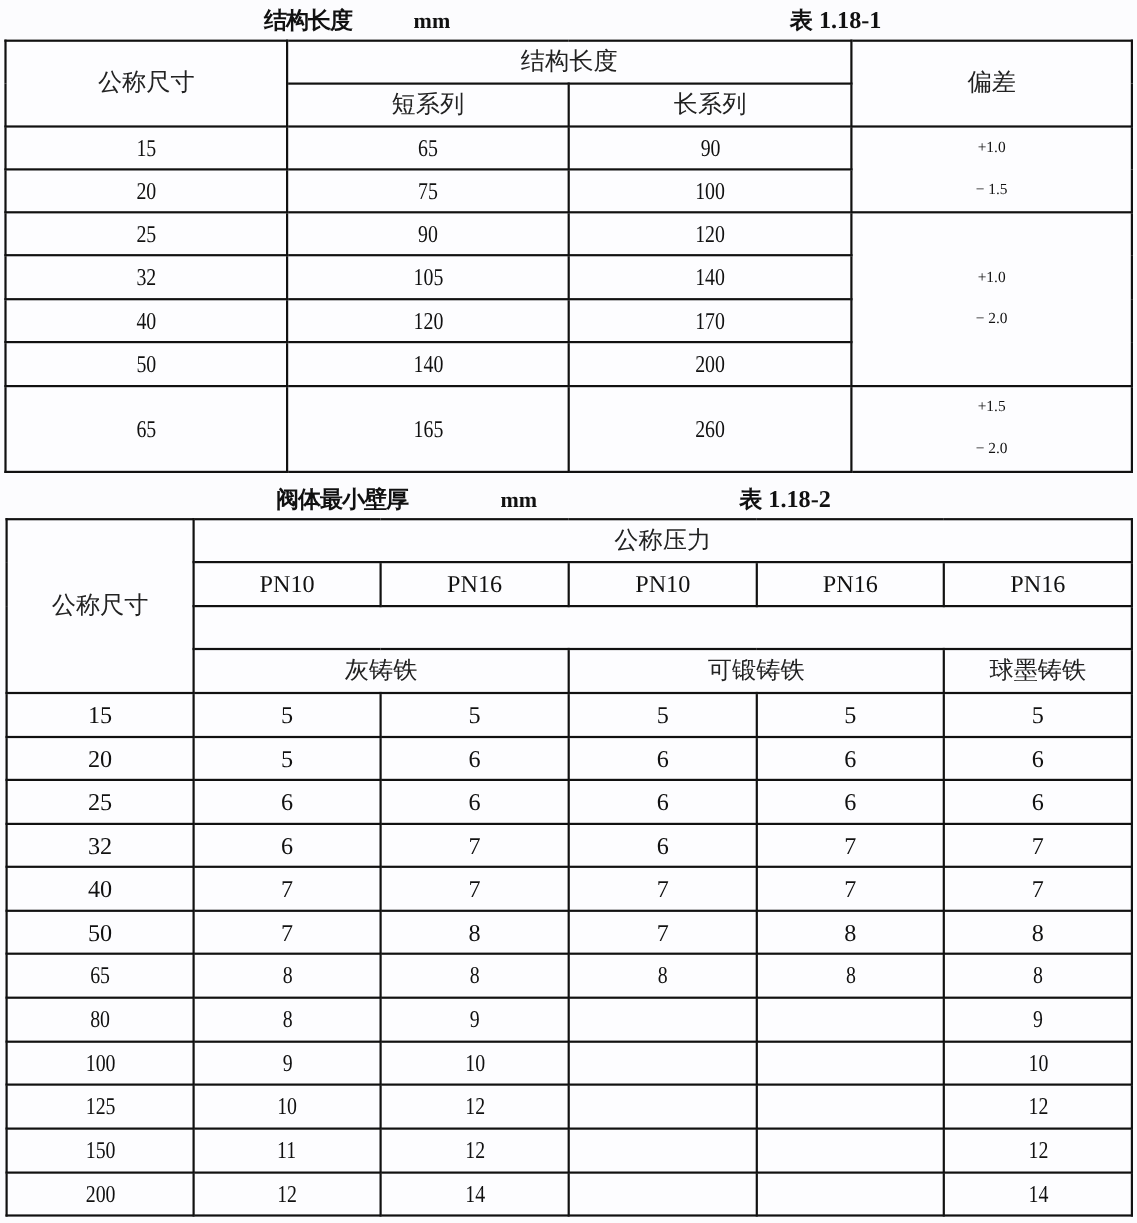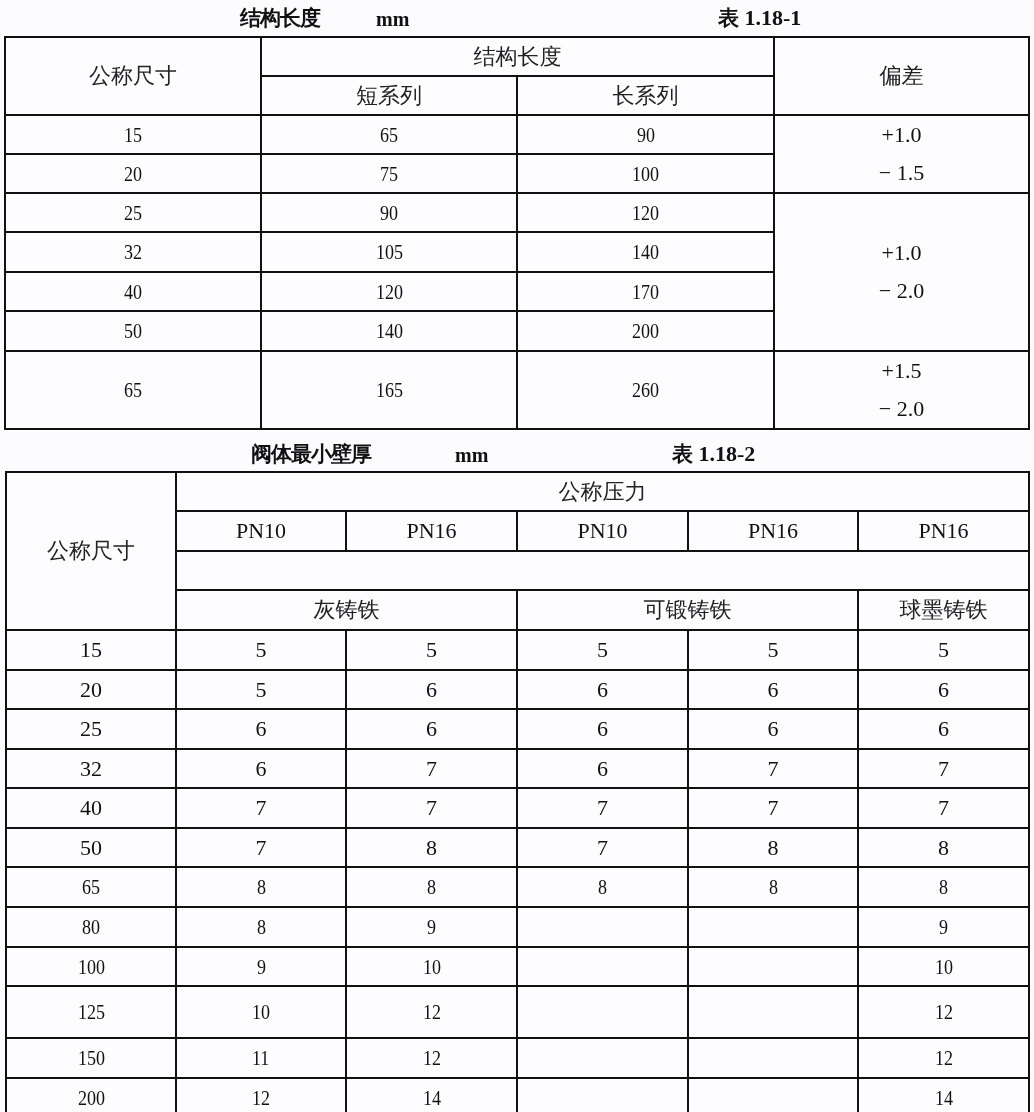--- a/index.html
+++ b/index.html
@@ -17,21 +17,21 @@
   .caption .cap-num { font-family: "Liberation Serif", serif; font-size: 22px; }
   .caption .cap-num b { font-family: "DejaVu Sans", sans-serif; font-size: 21px; }
 
   table { position: absolute; border-collapse: collapse; table-layout: fixed; background: #fdfdff; }
   td {
     border: 2px solid #111; text-align: center; vertical-align: middle; padding: 0;
     font-size: 22px; line-height: 1;
   }
   .zh { font-family: "DejaVu Sans", sans-serif; font-size: 22px; color: #222; }
   .num-cond { display: inline-block; transform: scaleX(0.82); }
-  .dev { line-height: 38px; font-size: 22px; }
+  .dev { line-height: 38px; font-size: 14px; }
   .dev div { height: 38px; }
 </style>
 </head>
 <body>
 
 <div class="caption" style="top:2px;">
   <span class="cap-title" style="left:240px;">结构长度</span>
   <span class="cap-unit" style="left:376px; top:6px;">mm</span>
   <span class="cap-num" style="left:718px;">
     <b>表</b>
@@ -218,21 +218,21 @@
     <td><span class="num-cond">9</span></td>
   </tr>
   <tr style="height:39px;">
     <td><span class="num-cond">100</span></td>
     <td><span class="num-cond">9</span></td>
     <td><span class="num-cond">10</span></td>
     <td><span class="num-cond"></span></td>
     <td><span class="num-cond"></span></td>
     <td><span class="num-cond">10</span></td>
   </tr>
-  <tr style="height:52px;">
+  <tr style="height:40px;">
     <td><span class="num-cond">125</span></td>
     <td><span class="num-cond">10</span></td>
     <td><span class="num-cond">12</span></td>
     <td><span class="num-cond"></span></td>
     <td><span class="num-cond"></span></td>
     <td><span class="num-cond">12</span></td>
   </tr>
   <tr style="height:40px;margin-left:19px;">
     <td><span class="num-cond">150</span></td>
     <td><span class="num-cond">11</span></td>

